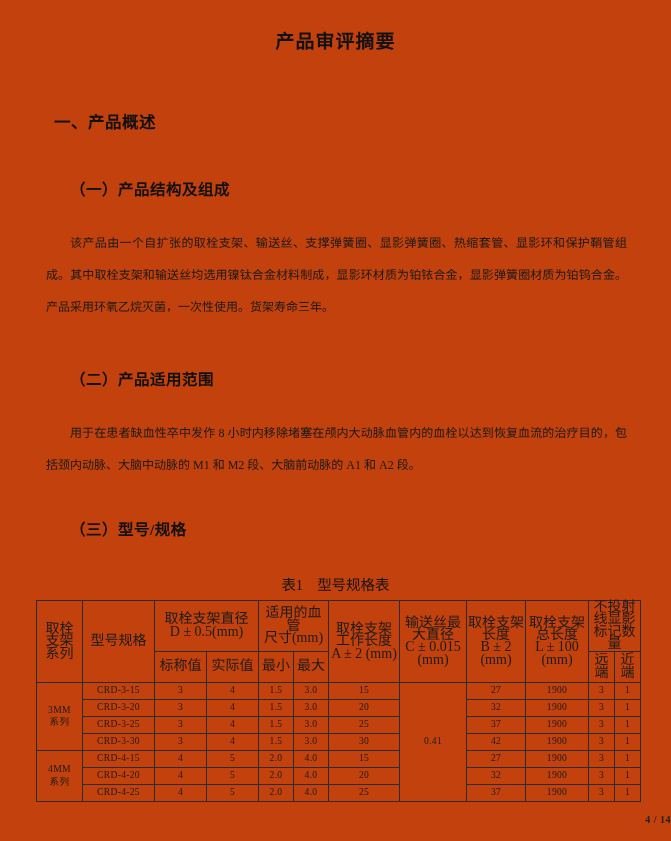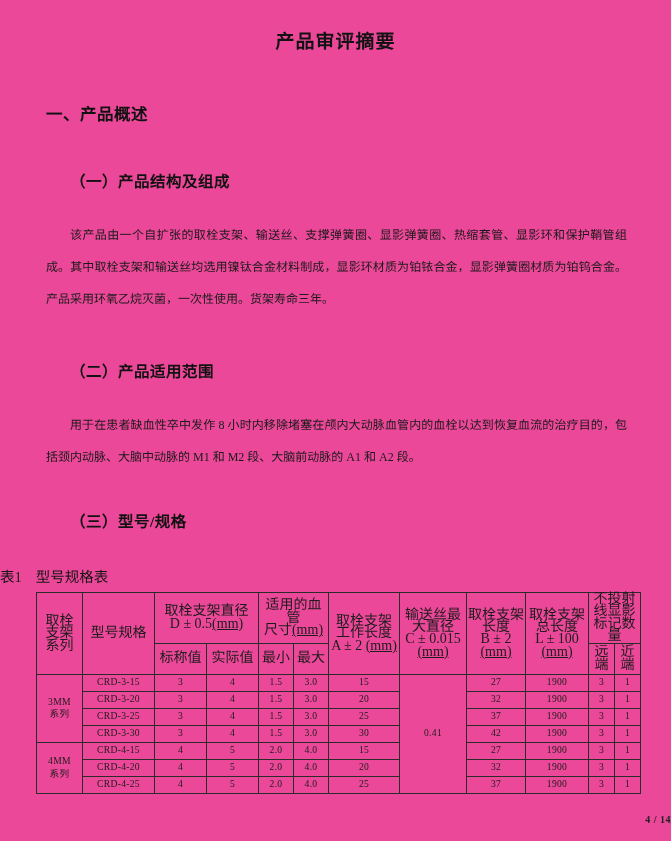--- a/index.html
+++ b/index.html
@@ -4,21 +4,21 @@
 <style>
   html, body {
     margin: 0;
     padding: 0;
     background: #ffffff;
   }
   .page {
     position: relative;
     width: 671px;
     height: 841px;
-    background: #ec4899;
+    background: #c2410c;
     font-family: "Liberation Serif", "DejaVu Serif", serif;
     color: #1a1a1a;
     overflow: hidden;
     box-sizing: border-box;
   }
 
   
   .doc-title {
     text-align: center;
     font-size: 19px;
@@ -26,21 +26,21 @@
     letter-spacing: 1px;
     margin: 0;
     padding-top: 26px;
     color: #121212;
   }
 
   
   .h1-sec {
     font-size: 16.5px;
     font-weight: bold;
-    margin: 0;
+    margin: 8px;
     padding-left: 46px;
     padding-top: 48px;
     letter-spacing: 0.5px;
     color: #111111;
   }
   .h2-sec {
     font-size: 15.5px;
     font-weight: bold;
     margin: 12px;
     padding-left: 58px;
@@ -61,21 +61,21 @@
     padding-right: 44px;
     padding-top: 16px;
     text-indent: 2em;
     text-align: justify;
     text-justify: inter-ideograph;
     color: #1a1a1a;
   }
 
   
   .tbl-caption {
-    text-align: left;
+    text-align: center;
     font-size: 14.5px;
     margin: 0;
     padding-top: 22px;
     padding-bottom: 6px;
     color: #151515;
   }
   .tbl-caption .cap-gap { display: inline-block; width: 14px; }
 
   
   .tbl-wrap {
@@ -106,21 +106,20 @@
     letter-spacing: 0.3px;
   }
   td.series-cell {
     font-size: 9.4px;
     letter-spacing: 0.4px;
   }
   td.model-cell {
     letter-spacing: 0.5px;
   }
   .unit-u {
-    text-decoration: underline;
   }
   .hdr-tall { height: 60px; margin-left: 15px; }
   .hdr-sub  { height: 30px; }
 
   
   .footer {
     position: absolute;
     left: 0;
     right: 0;
     bottom: 16px;

